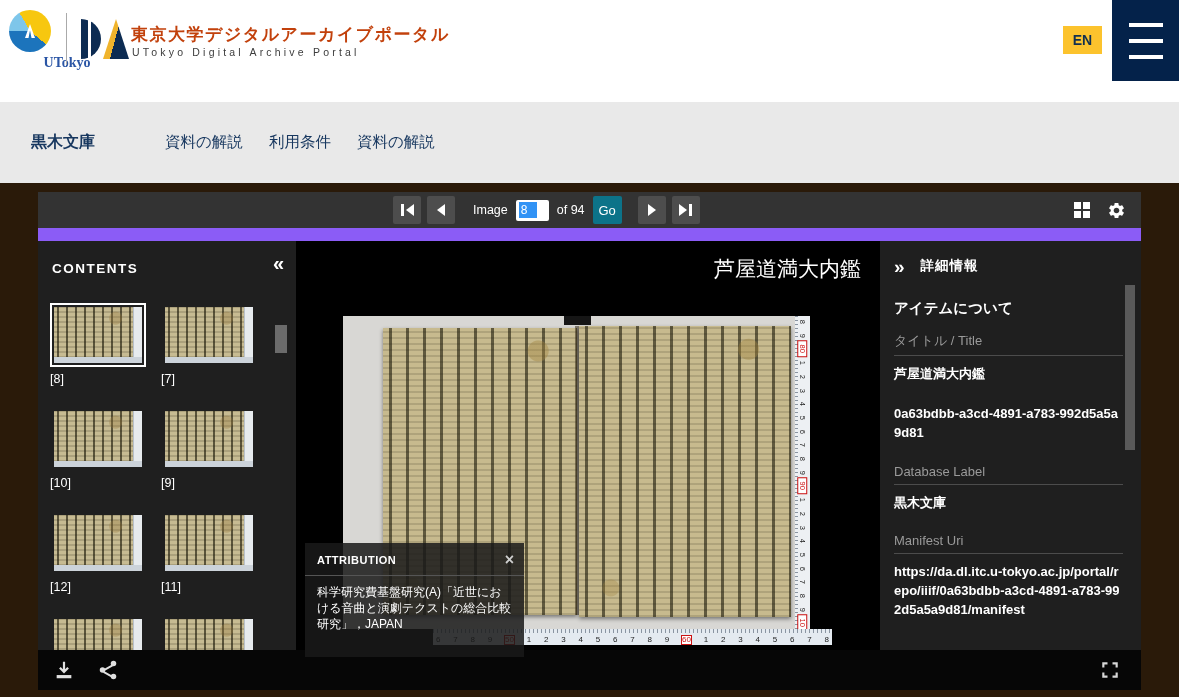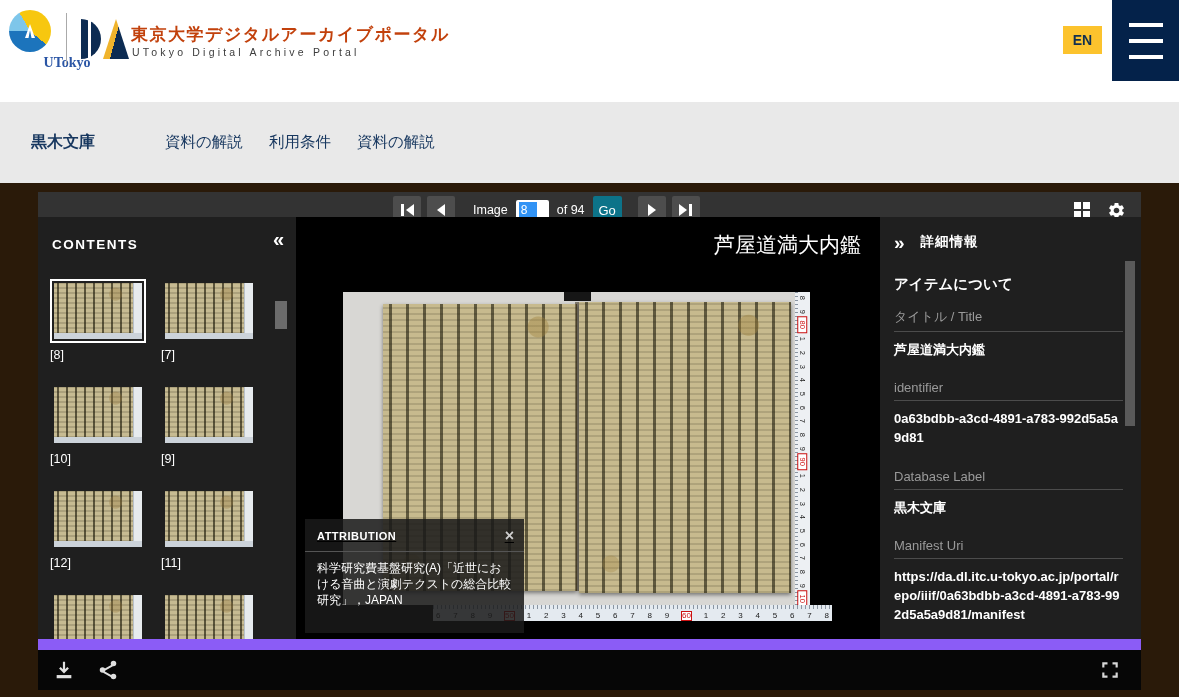--- a/index.html
+++ b/index.html
@@ -60,21 +60,21 @@
   .tb-input .sel { background:#3193f5; color:#fff; padding:1px 10px 1px 2px; }
   .tb-of { color:#ffffff; font-size:12.5px; margin:0 8px; }
   .go-btn { width:29px; height:28px; background:#0c7389; color:#fff; border:none; border-radius:2px;
     font-size:13px; font-family:inherit; cursor:pointer; margin-right:16px; }
   .tb-right { position:absolute; right:15px; top:0; height:36px; display:flex; align-items:center; gap:17px; }
   .icon-btn { background:none; border:none; cursor:pointer; display:flex; align-items:center; }
   .grid-icon { display:grid; grid-template-columns:7px 7px; grid-template-rows:7px 7px; gap:2px; }
   .grid-icon i { background:#fff; }
 
   
-  .uv-content { position:absolute; left:0; top:25px; width:1103px; height:422px; display:flex; }
+  .uv-content { position:absolute; left:0; top:49px; width:1103px; height:422px; display:flex; }
 
   
   .contents-panel { width:258px; height:422px; background:#1f1f1f; position:relative; overflow:hidden; flex:none; }
   .panel-head { height:54px; display:flex; align-items:center; padding:0 14px; }
   .panel-title { color:#fff; font-size:13.5px; font-weight:bold; letter-spacing:1.5px; }
   .collapse-ic { position:absolute; right:12px; top:12px; color:#fff; font-size:20px; font-weight:bold;
     background:none; border:none; cursor:pointer; line-height:1; }
   .thumb-grid { display:grid; grid-template-columns:98px 98px; column-gap:13px; padding:8px 0 0 12px; }
   .thumb { width:98px; margin-bottom:21px; cursor:pointer; }
   .thumb-frame { width:96px; height:64px; border:2px solid transparent; padding:2px; }
@@ -119,21 +119,21 @@
     display:flex; justify-content:space-between; align-items:flex-end; padding:0 3px 1px 3px; }
   .h-ruler::before { content:""; position:absolute; left:0; top:0; width:100%; height:4px;
     background:repeating-linear-gradient(90deg, #8a95a2 0 1px, transparent 1px 4px); }
   .rnum { font-size:8px; color:#1a1a1a; line-height:1; }
   .rnum.red { color:#cc1111; background:#fff; outline:1px solid #cc1111; }
 
   
   .attribution { position:absolute; left:9px; top:302px; width:219px; min-height:114px;
     background:rgba(26,26,26,.86); z-index:5; }
   .attr-head { display:flex; align-items:center; justify-content:space-between; padding:9px 10px 7px 12px;
-    border-bottom:1px solid #555;text-decoration:underline; }
+    border-bottom:1px solid #555; }
   .attr-title { color:#fff; font-size:11px; font-weight:bold; letter-spacing:.5px; }
   .attr-close { background:none; border:none; color:#cfcfcf; font-size:16px; font-weight:bold;
     cursor:pointer; line-height:1; }
   .attr-body { color:#fff; font-size:12px; line-height:1.33; padding:9px 12px 10px 12px; }
 
   
   .details-panel { width:261px; height:422px; background:#1f1f1f; position:relative; overflow:hidden;
     flex:none; padding:0 18px 0 14px; }
   .details-head { height:50px; display:flex; align-items:center; gap:16px; }
   .expand-ic { color:#fff; font-size:19px; font-weight:bold; background:none; border:none; cursor:pointer;
@@ -356,21 +356,20 @@
         <button class="expand-ic">»</button>
         <span class="details-title">詳細情報</span>
       </div>
       <div class="section-title">アイテムについて</div>
       <div id="fields-host">
           <div class="field">
             <div class="f-label">タイトル / Title</div>
             <div class="f-value">芦屋道満大内鑑</div>
           </div>
           <div class="field">
-            <div class="f-label">identifier</div>
             <div class="f-value">0a63bdbb-a3cd-4891-a783-992d5a5a9d81</div>
           </div>
           <div class="field">
             <div class="f-label">Database Label</div>
             <div class="f-value">黒木文庫</div>
           </div>
           <div class="field">
             <div class="f-label">Manifest Uri</div>
             <div class="f-value">https://da.dl.itc.u-tokyo.ac.jp/portal/repo/iiif/0a63bdbb-a3cd-4891-a783-992d5a5a9d81/manifest</div>
           </div>

